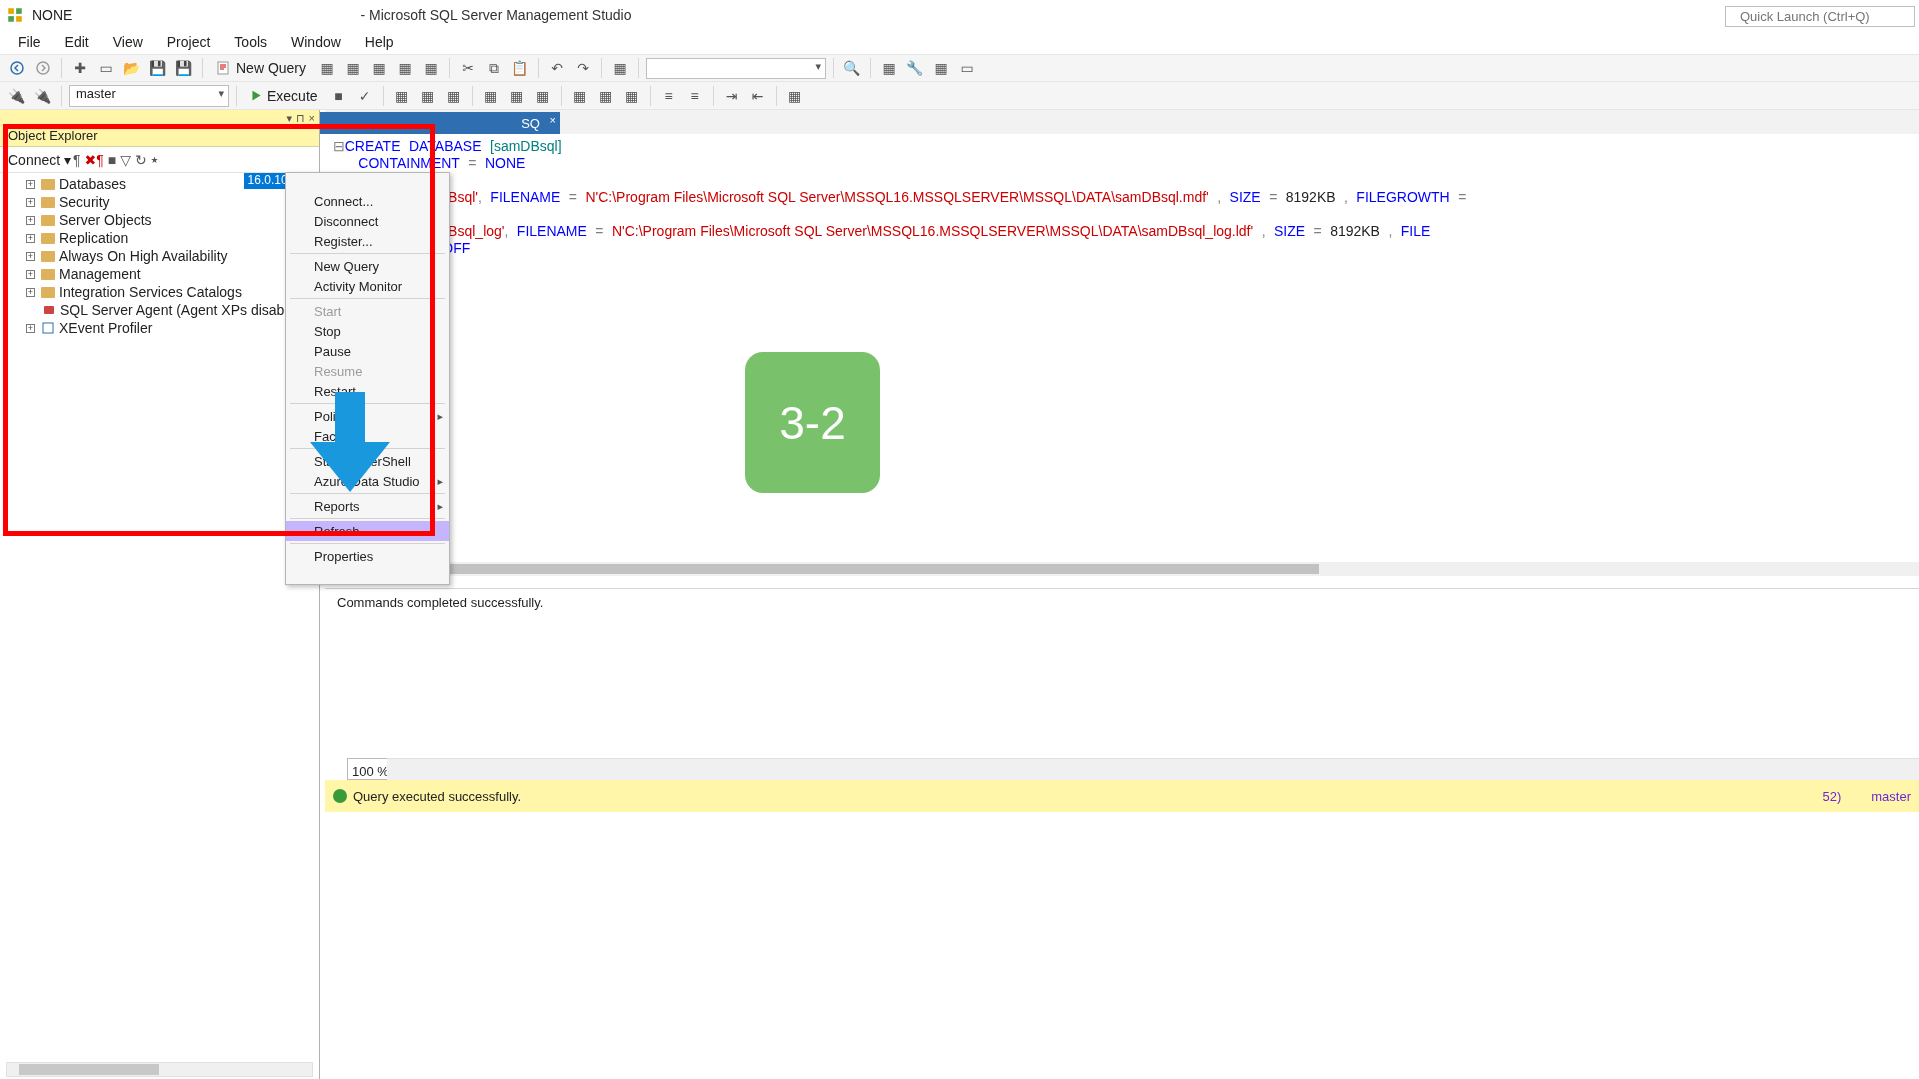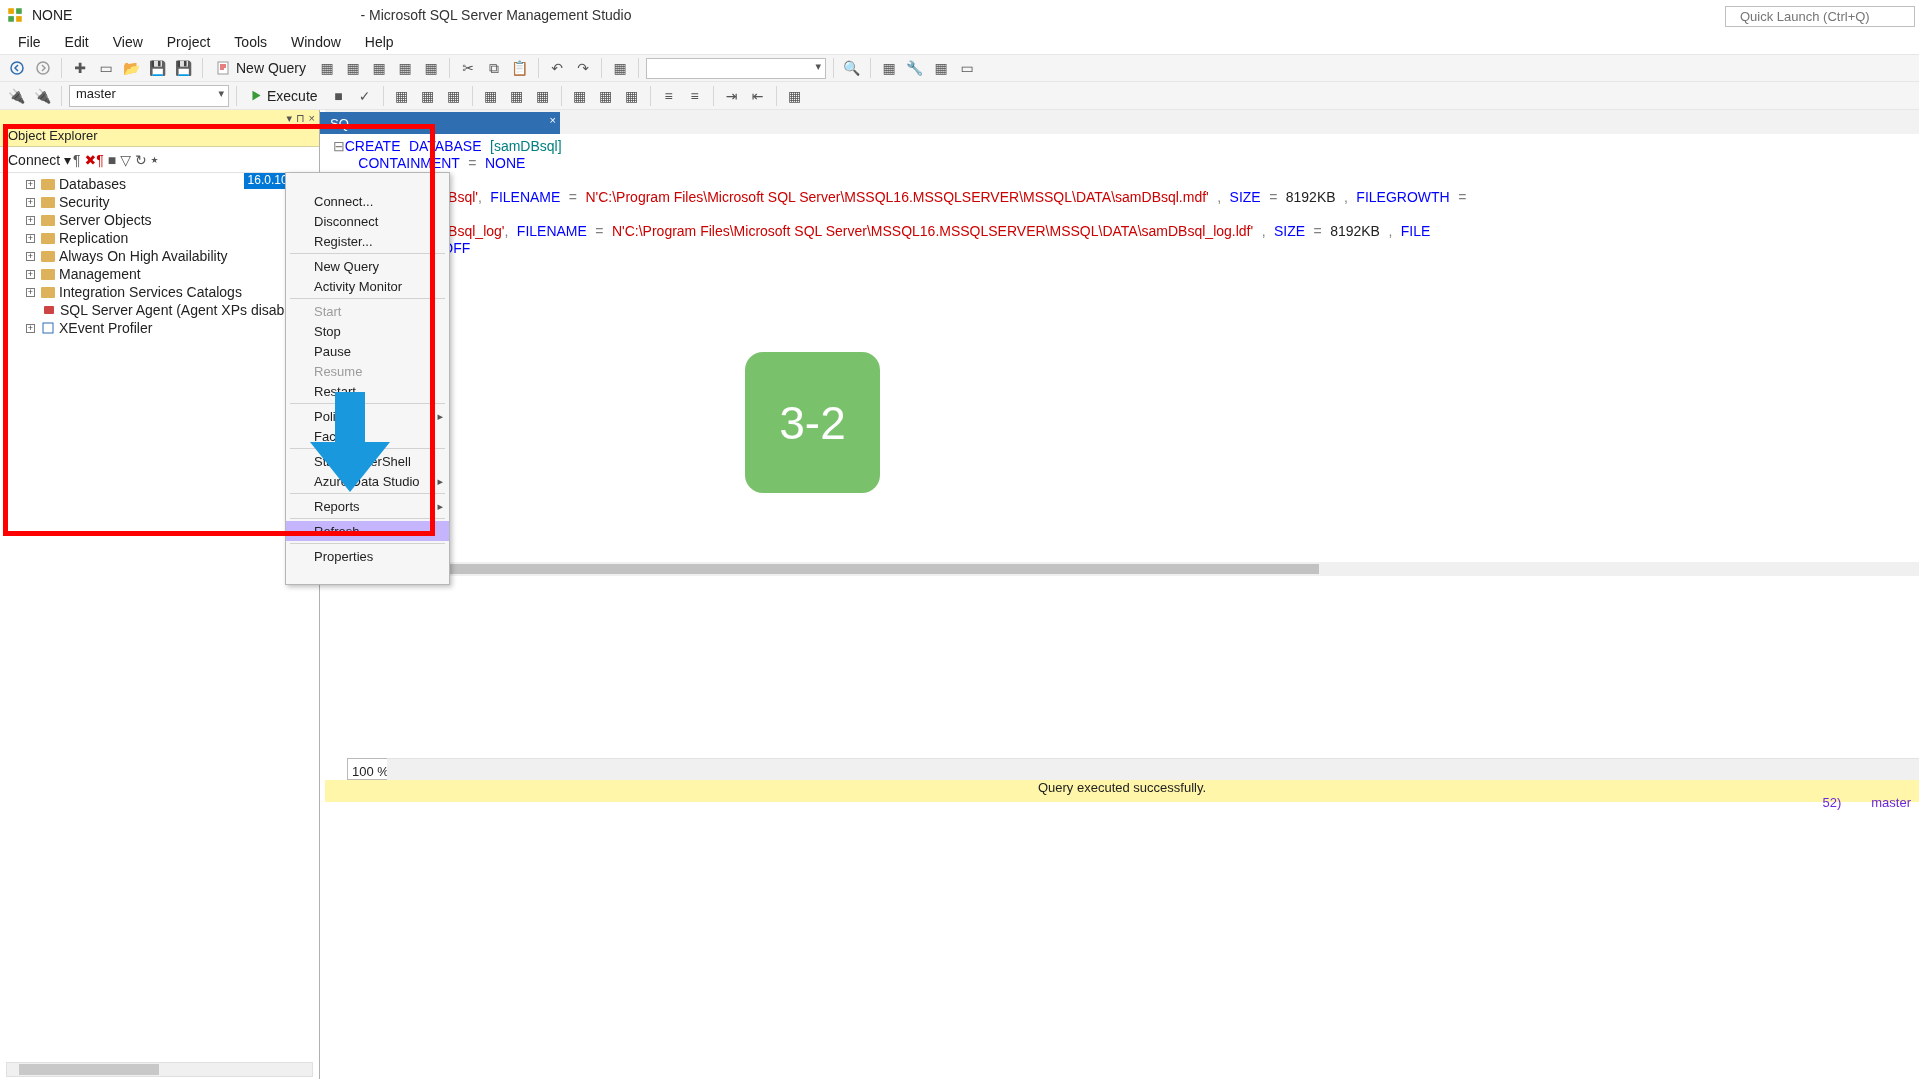--- a/index.html
+++ b/index.html
@@ -64,21 +64,21 @@
 
 .ed-hscroll { position: absolute; top: 452px; left: 0; right: 0; height: 14px; background: #f0f0f0; }
 .ed-hscroll .thumb { position: absolute; left: 14px; width: 980px; top: 2px; bottom: 2px; background: #c2c2c2; }
 
 .msgpanel { position: absolute; top: 478px; left: 0; right: 0; height: 70px; background: #fff; border-top: 1px solid #d5d5d5; font-family: Consolas, monospace; font-size: 13px; padding: 6px 12px; color: #222; }
 
 .zoom { position: absolute; left: 0; top: 648px; width: 60px; height: 22px; border: 1px solid #b9b9b9; background: #fff; display: flex; align-items: flex-end; padding: 0 4px; font-size: 13px; margin-left: 22px; }
 .zoom::after { content: "▾"; position: absolute; right: 4px; color: #555; font-size: 11px; }
 .zoom-scroll { position: absolute; left: 62px; right: 0; top: 648px; height: 22px; background: #f0f0f0; border-top: 1px solid #e2e2e2; }
 
-.statusbar { position: absolute; left: 0; right: 0; top: 670px; height: 22px; background: #fff6a9; display: flex; align-items: center; font-size: 13px; padding: 0 8px; flex-direction: column; }
+.statusbar { position: absolute; left: 0; right: 0; top: 670px; height: 22px; background: #fff6a9; display: flex; align-items: center; font-size: 13px; padding: 16px 8px; }
 .statusbar .okicon { width: 14px; height: 14px; border-radius: 50%; background: #3a9a3a; margin-right: 6px; display: inline-block; position: relative; }
 .statusbar .right { margin-left: auto; display: flex; gap: 30px; color: #6d28d9; }
 
 
 .ctx { position: absolute; left: 285px; top: 172px; width: 165px; background: #f6f6f6; border: 1px solid #b6b6b6; box-shadow: 2px 2px 5px rgba(0,0,0,0.25); padding: 18px 0; z-index: 50; }
 .ctx .ci { height: 20px; padding: 1px 14px 1px 28px; font-size: 13px; display: flex; align-items: center; position: relative; }
 .ctx .ci.disabled { color: #9c9c9c; }
 .ctx .ci.highlight { background: #c4b5fd; }
 .ctx .ci.sub::after { content: "▸"; position: absolute; right: 6px; color: #555; font-size: 11px; }
 .ctx .csep { height: 1px; background: #d2d2d2; margin: 2px 4px; }
@@ -272,38 +272,41 @@
         <span>XEvent Profiler</span>
       </div>
   </div>
   <div class="left-scroll">
       <div class="thumb"></div>
     </div>
 </div>
 
 <div class="editor">
   <div class="ed-tabs">
-    <div class="ed-tab" style="width:240px; margin-left:-5px;">
+    <div class="ed-tab" style="width:240px; margin-left:-5px;justify-content:flex-end;">
       <span>SQ</span>
       <span class="x">×</span>
     </div>
   </div>
   <div class="ed-body">
 <pre><span class="gut">⊟</span><span class="kw">CREATE</span> <span class="kw">DATABASE</span> <span class="idbr">[<span>samDBsql</span>]</span>
    <span class="kw">CONTAINMENT</span> <span class="op">=</span> <span class="kw">NONE</span>
 
          <span class="str">'<span>samDBsql</span>'</span><span class="op">,</span> <span class="kw">FILENAME</span> <span class="op">=</span> <span class="str">N'<span>C:\Program Files\Microsoft SQL Server\MSSQL16.MSSQLSERVER\MSSQL\DATA\samDBsql.mdf</span>'</span> <span class="op">,</span> <span class="kw">SIZE</span> <span class="op">=</span> <span>8192KB</span> <span class="op">,</span> <span class="kw">FILEGROWTH</span> <span class="op">=</span>
 
          <span class="str">'<span>samDBsql_log</span>'</span><span class="op">,</span> <span class="kw">FILENAME</span> <span class="op">=</span> <span class="str">N'<span>C:\Program Files\Microsoft SQL Server\MSSQL16.MSSQLSERVER\MSSQL\DATA\samDBsql_log.ldf</span>'</span> <span class="op">,</span> <span class="kw">SIZE</span> <span class="op">=</span> <span>8192KB</span> <span class="op">,</span> <span class="kw">FILE</span>
            <span class="op">=</span> <span class="kw">OFF</span></pre>
   </div>
   <div class="ed-hscroll">
       <div class="thumb"></div>
     </div>
 
+  <div class="msgpanel">
+    <span>Commands completed successfully.</span>
+  </div>
 
   <div class="zoom">
       <span>100 %</span>
     </div>
   <div class="zoom-scroll"></div>
 
   <div class="statusbar">
     <span class="okicon"></span>
     <span>Query executed successfully.</span>
     <span class="right">

